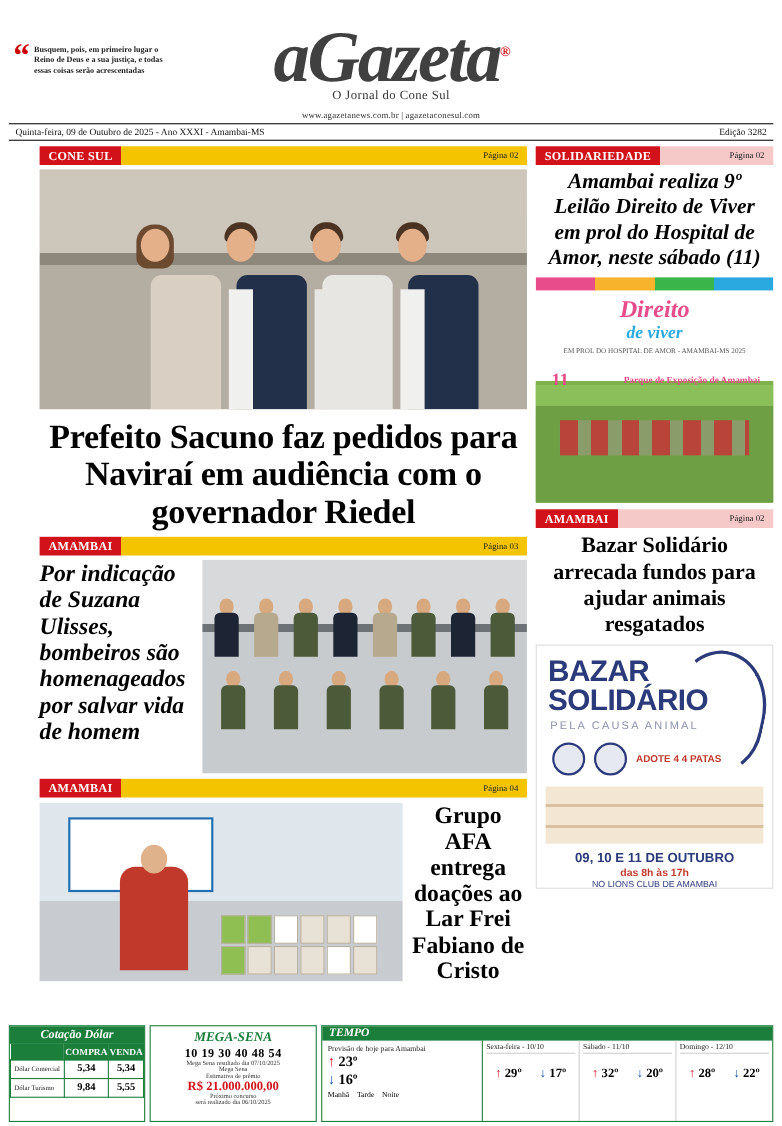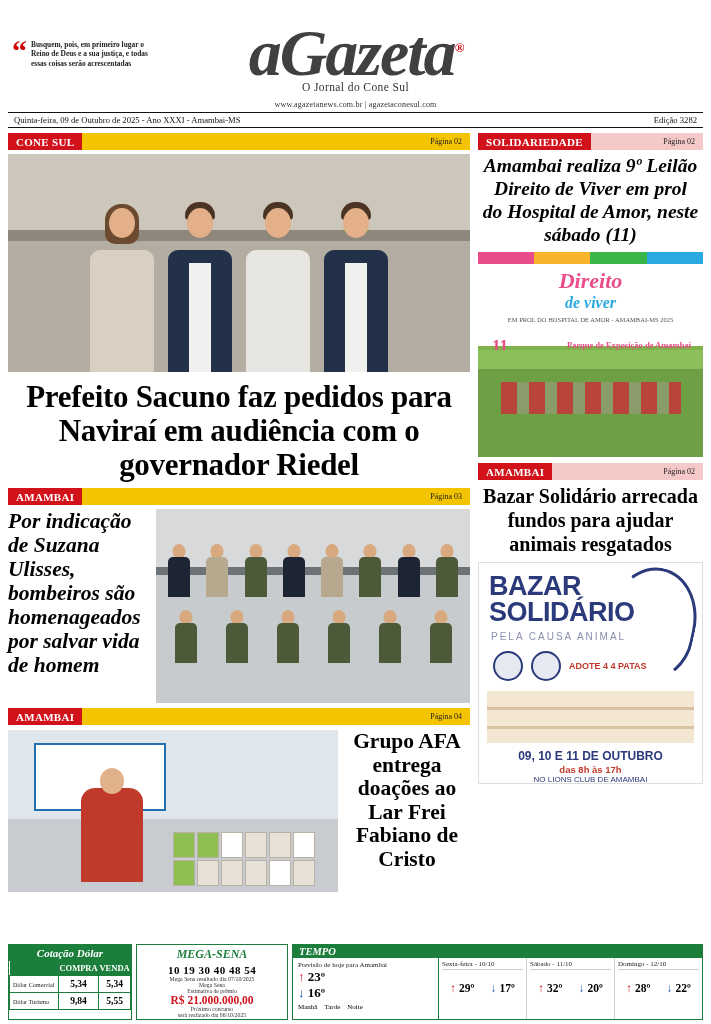--- a/index.html
+++ b/index.html
@@ -21,21 +21,21 @@
   .logo .gz { color: #404040; font-style: italic; }
   .logo-reg { font-size: 13px; vertical-align: super; color:#d10a10; }
   .logo-sub { font-size: 11.5px; color: #333; letter-spacing: .4px; margin-top: -4px; }
   .sites { width: 148px; }
 
   
   .sitebar { text-align: center; font-size: 8px; color: #333; padding: 2px 0 3px 0; letter-spacing: .2px; }
   .datebar { border-top: 1.6px solid #111; border-bottom: 1.6px solid #111; display: flex; justify-content: space-between; align-items: center; padding: 2px 6px; font-size: 8.6px; color: #111; }
 
   
-  .body { display: flex; gap: 8px; margin-top: 5px; }
+  .body { display: flex; gap: 8px; margin-top: 5px; margin-left: 28px; }
   .col-left { width: 462px; }
   .col-right { width: 225px; }
 
   
   .secbar { display: flex; align-items: stretch; height: 17px; margin-bottom: 4px; }
   .secbar .tag { color: #fff; font-weight: bold; font-size: 11px; padding: 1px 8px 0 8px; display: flex; align-items: center; letter-spacing: .3px; font-family: "Liberation Serif", serif; }
   .secbar .rest { flex: 1; display: flex; align-items: center; justify-content: flex-end; padding-right: 8px; font-size: 8px; color: #222; }
   .tag-red { background: #d1121a; }
   .rest-yellow { background: #f5c400; }
   .rest-pink { background: #f6c9c9; }
@@ -55,21 +55,21 @@
   .afa-photo { width: 330px; height: 162px; }
   .afa-text { flex: 1; font-size: 21.5px; line-height: 23.5px; font-weight: bold; text-align: center; }
 
   
   .r-headline { font-size: 19.5px; line-height: 23px; font-weight: bold; font-style: italic; text-align: center; margin: 2px 4px 6px 4px; }
   .r-headline2 { font-size: 20px; line-height: 24px; font-weight: bold; text-align: center; margin: 4px 4px 6px 4px; }
   .r-photo { width: 100%; height: 205px; }
   .r-photo2 { width: 100%; height: 222px; }
 
   
-  .bottom { position: absolute; left: 8px; right: 8px; bottom: 4px; height: 76px; display: flex; gap: 4px; }
+  .bottom { position: absolute; left: 8px; right: 8px; bottom: 4px; height: 88px; display: flex; gap: 4px; }
   .dolar { width: 124px; border: 1px solid #1b7f3b; }
   .dolar-h { background: #1b7f3b; color: #fff; font-size: 11px; font-weight: bold; text-align: center; padding: 2px 0; font-style: italic; }
   table.dl { width: 100%; border-collapse: collapse; font-size: 8px; }
   table.dl th { background: #1b7f3b; color: #fff; font-size: 8.5px; padding: 2px 0; }
   table.dl td { border: 1px solid #1b7f3b; text-align: center; padding: 3px 1px; font-size: 9.5px; font-weight: bold; }
   table.dl td.lbl { font-size: 6.2px; font-weight: normal; text-align: left; padding-left: 3px; color: #222; }
   .mega { width: 152px; border: 1px solid #1b7f3b; padding: 2px 4px; }
   .mega-title { color: #1b7f3b; font-weight: bold; font-size: 12px; text-align: center; font-style: italic; }
   .mega-nums { font-size: 11px; font-weight: bold; text-align: center; letter-spacing: .5px; margin-top: 2px; }
   .mega-sm { font-size: 5.8px; text-align: center; color: #333; }

